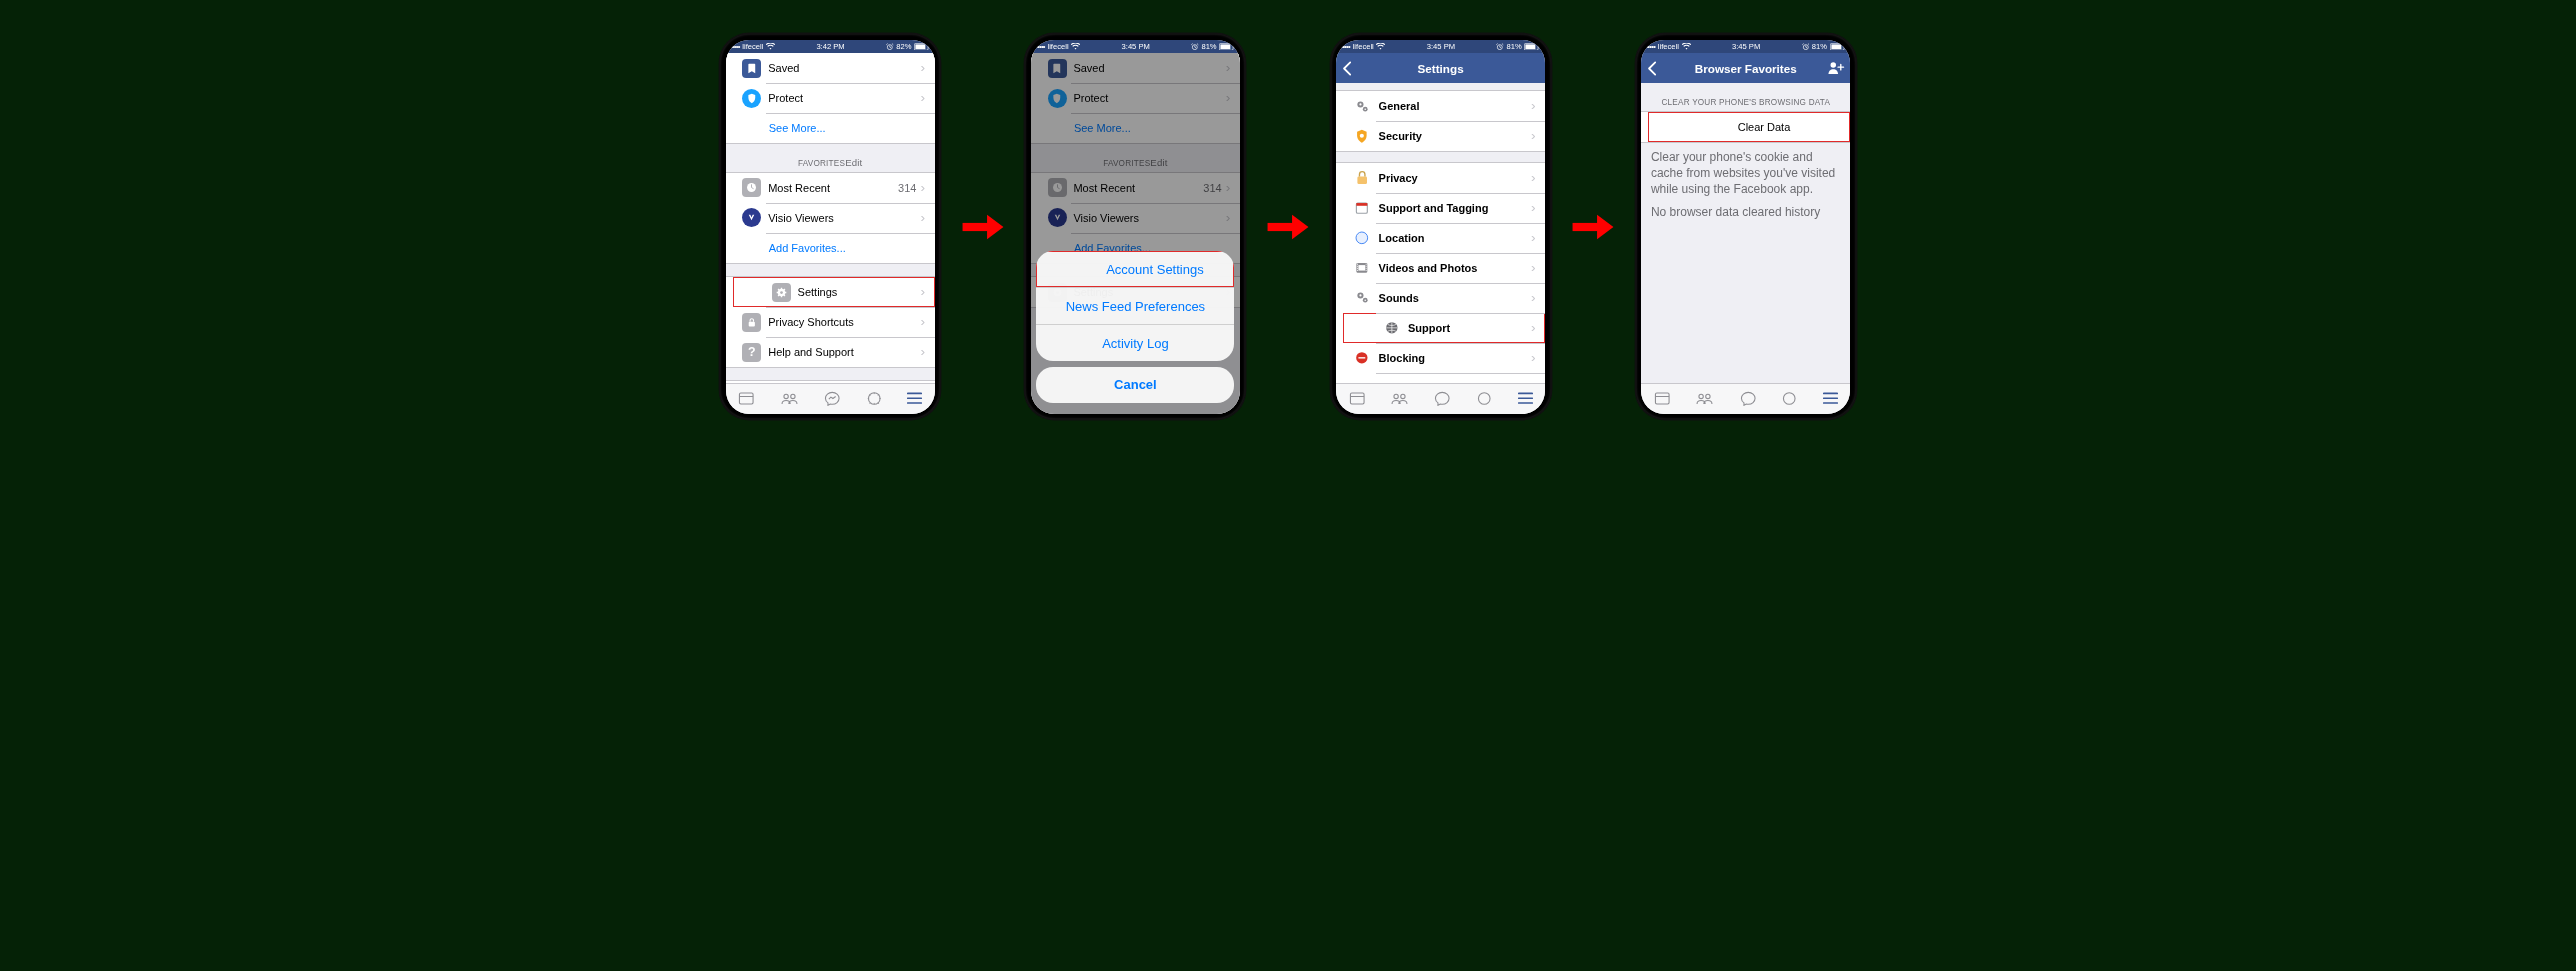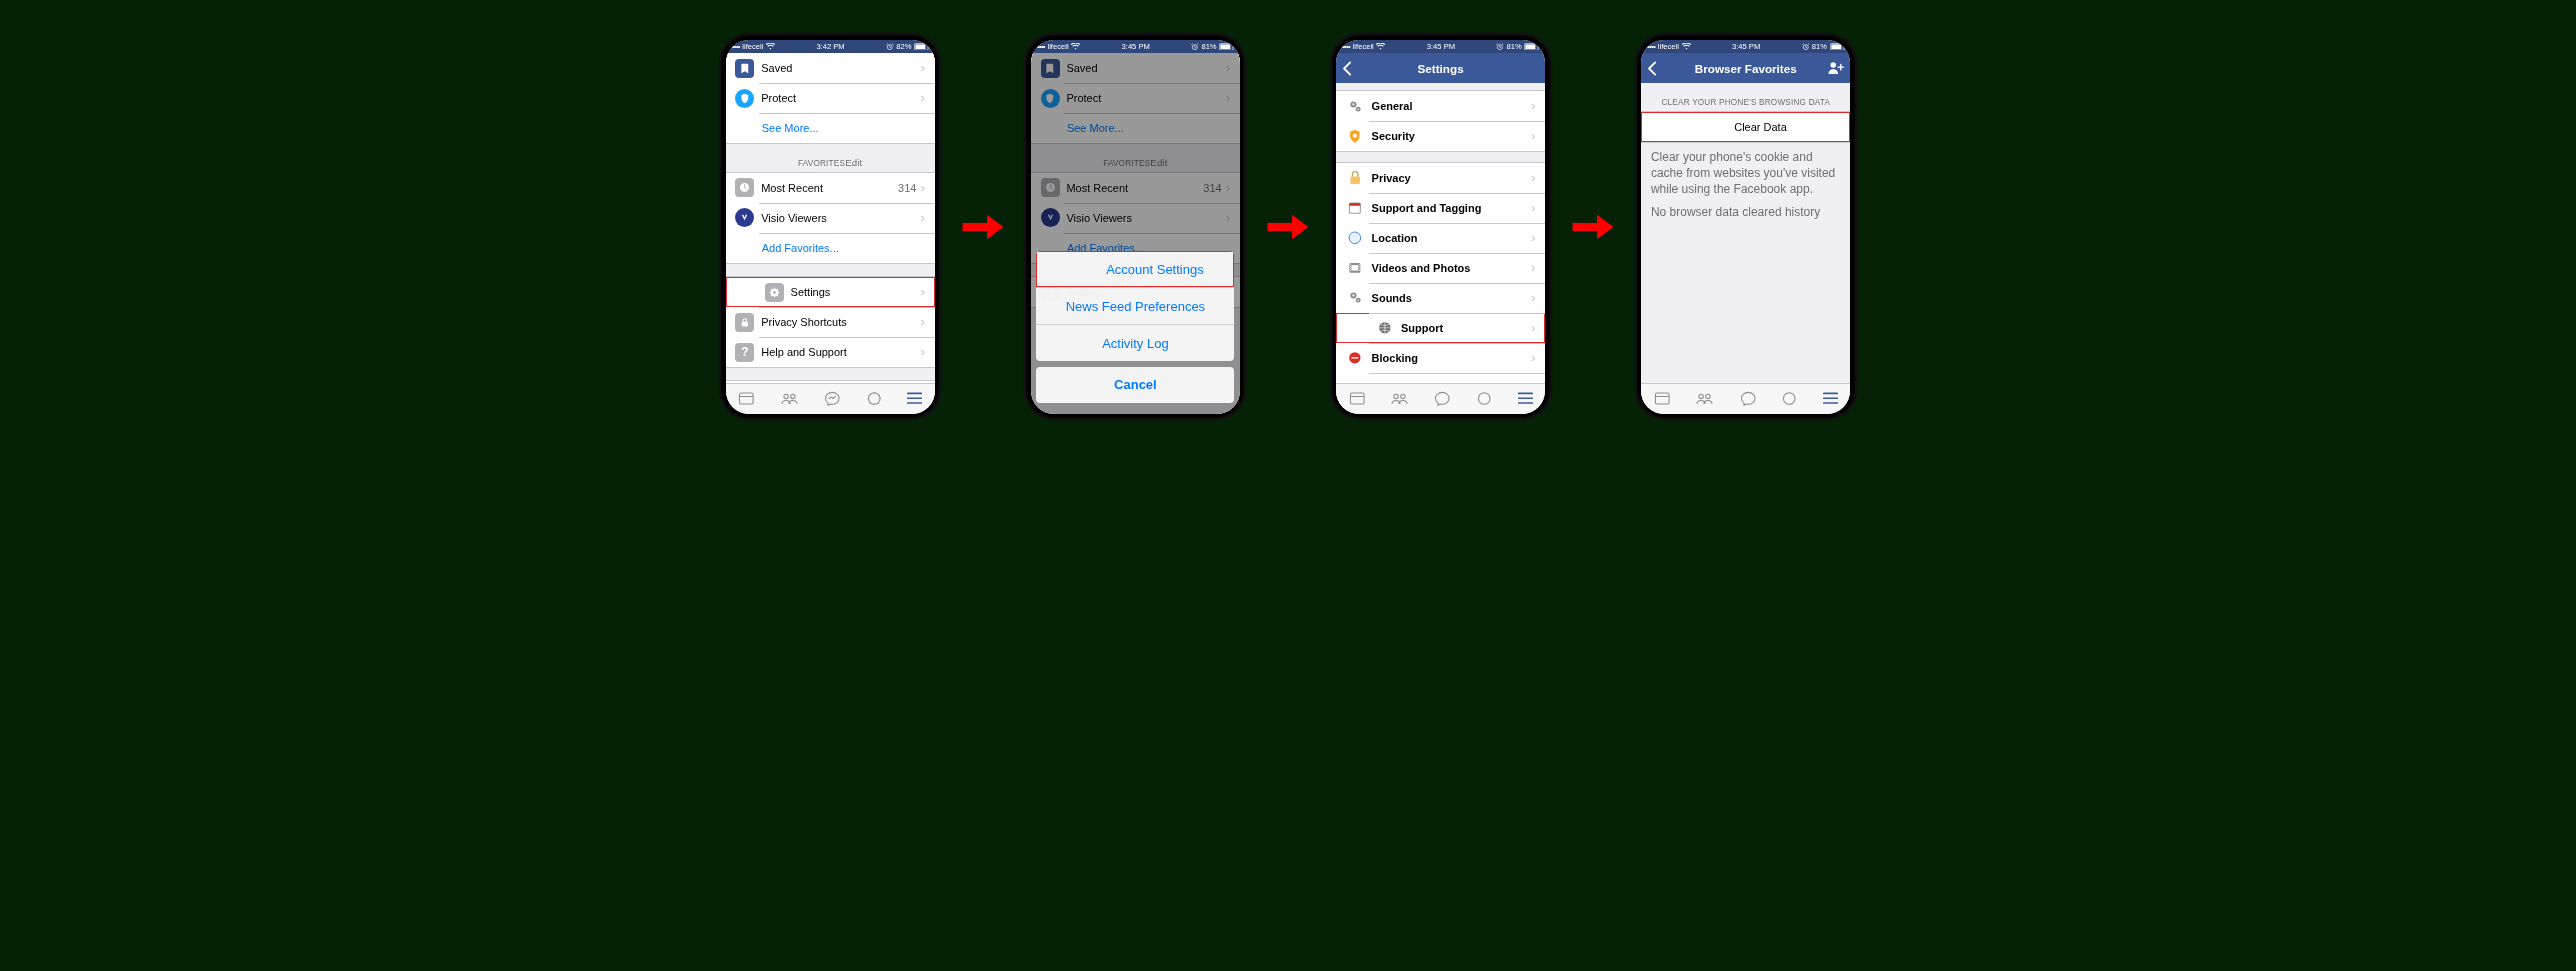--- a/index.html
+++ b/index.html
@@ -28,41 +28,41 @@
   
   .navhead{height:30px;background:var(--fb-blue);color:#fff;display:flex;align-items:center;justify-content:center;position:relative;font-size:11.7px;font-weight:600;}
   .navhead .back{position:absolute;left:5.5px;top:0;bottom:0;display:flex;align-items:center;}
   .navhead .right{position:absolute;right:5.5px;top:0;bottom:0;display:flex;align-items:center;}
   
   .content{flex:1;overflow:hidden;background:var(--gray-bg);position:relative;}
   .scroll{position:absolute;inset:0;overflow-y:auto;}
   .group{background:#fff;border-top:0.3px solid var(--row-border);border-bottom:0.3px solid var(--row-border);}
   .section-header{display:flex;justify-content:center;align-items:flex-end;padding:12.4px 9.6px 4.1px;font-size:8.2px;color:var(--gray-text);text-transform:uppercase;letter-spacing:0.2px;}
   .section-header .edit{text-transform:none;color:var(--gray-text);font-size:9.6px;}
-  .row{display:flex;align-items:center;min-height:30px;padding:0 9.6px;position:relative;background:#fff;}
+  .row{display:flex;align-items:center;min-height:30px;padding:0 9.6px;position:relative;background:#fff;margin-left:7px;}
   .row + .row::before{content:"";position:absolute;left:33px;right:0;top:0;height:0.3px;background:var(--row-border);}
   .row .icon{width:19px;height:19px;border-radius:4.1px;display:flex;align-items:center;justify-content:center;margin-right:6.9px;flex:0 0 auto;}
   .row .icon.round{border-radius:50%;}
   .row .label{flex:1;font-size:11px;}
   .row .label.bold{font-weight:600;}
   .row .detail{color:var(--gray-text);font-size:11px;margin-right:4.1px;}
   .row .chev{color:var(--chevron);font-size:13.7px;line-height:1;}
   .row.link .label{color:var(--ios-link);}
   .row.indent{padding-left:36px;}
   .row.center{justify-content:center;}
   .row.center .label{flex:0 0 auto;text-align:center;}
   .hl{box-shadow:inset 0 0 0 1px var(--hl-red);padding-left:39px;}
   
   .tabbar{height:30px;background:#f7f7f8;border-top:0.3px solid var(--row-border);display:flex;align-items:center;justify-content:space-around;}
   .tabbar .tab{color:var(--tab-gray);}
   .tabbar .tab.active{color:var(--fb-blue);}
   
   .dim{position:absolute;inset:0;background:rgba(0,0,0,0.4);}
   .sheet{position:absolute;left:5.5px;right:5.5px;bottom:5.5px;}
-  .sheet-group{background:rgba(248,248,248,0.96);border-radius:4px;overflow:hidden;margin-bottom:5.5px;}
+  .sheet-group{background:rgba(248,248,248,0.96);border-radius:17px;overflow:hidden;margin-bottom:5.5px;}
   .sheet-row{height:36px;display:flex;align-items:center;justify-content:center;font-size:13px;color:var(--ios-link);}
   .sheet-row + .sheet-row{border-top:0.3px solid rgba(0,0,0,0.15);}
   .sheet-row.cancel{font-weight:600;}
   .sheet-row.hl{box-shadow:inset 0 0 0 1px var(--hl-red);}
   
   .desc{padding:5.5px 9.6px;font-size:12px;color:var(--gray-text);line-height:1.35;}
   
   .arrow{flex:0 0 auto;}
   
   svg{display:block;}

